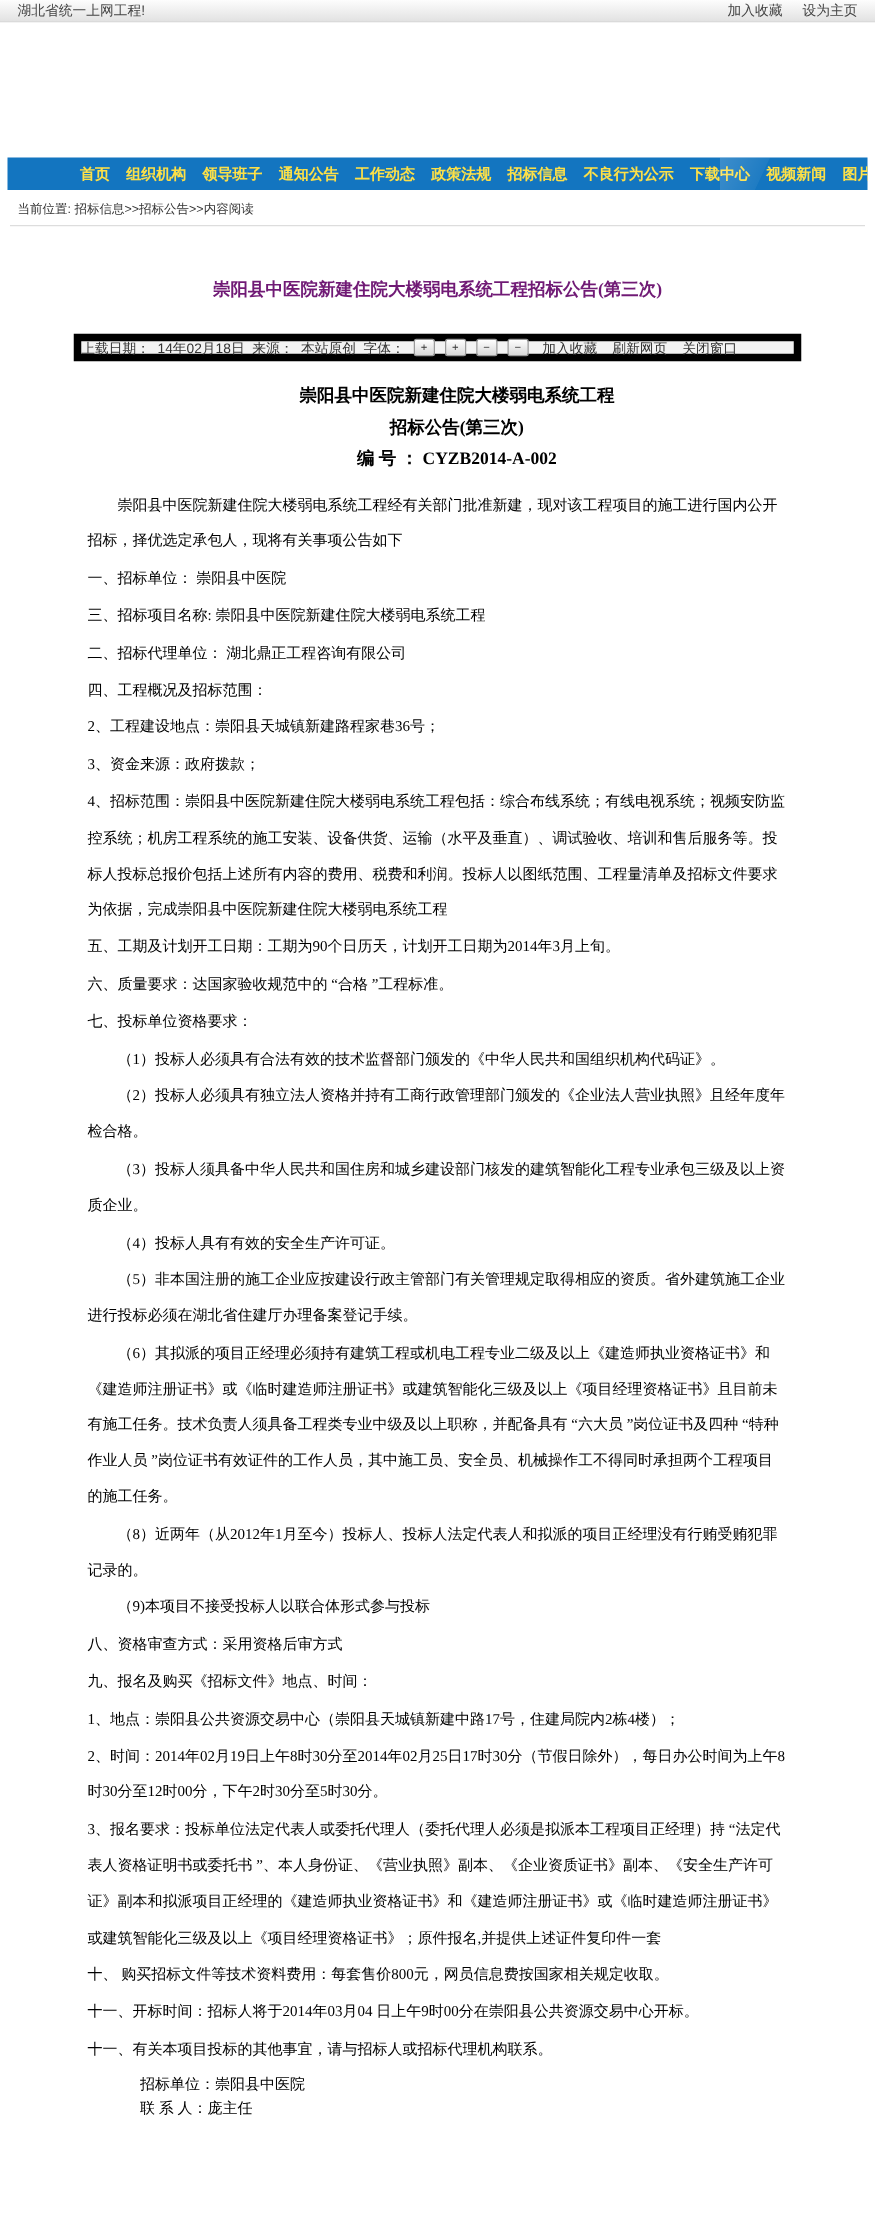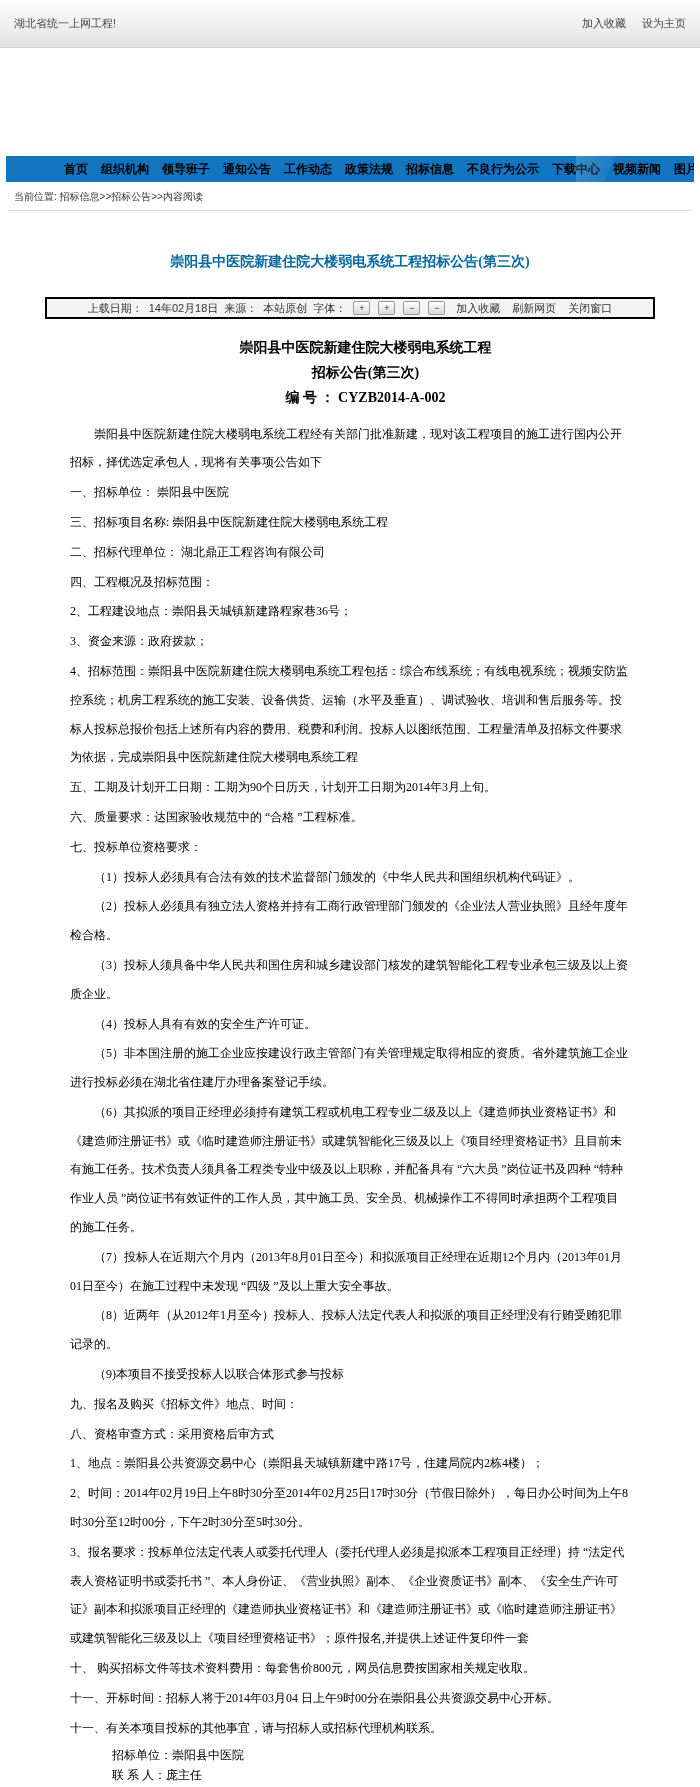--- a/index.html
+++ b/index.html
@@ -4,53 +4,53 @@
 <style>
   * { margin:0; padding:0; box-sizing:border-box; }
   html,body { background:#fff; }
   body {
     width:700px; min-height:1787px; margin:0 auto;
     font-family:"Liberation Sans","DejaVu Sans",sans-serif;
     color:#222; position:relative;
   }
   
   .topbar {
-    height:48px; display:flex; align-items:center; justify-content:space-between;
+    height:18px; display:flex; align-items:center; justify-content:space-between;
     padding:0 14px;
     background:linear-gradient(#fdfdfd,#e2e2e2);
     border-bottom:1px solid #cfcfcf;
     font-size:11px; color:#444;
   }
   .topbar .links { display:flex; gap:16px; }
   .topbar .links span { cursor:pointer; }
   
   .banner { height:108px; background:#fff; }
   
   .nav {
     height:26px; margin:0 6px; background:#1375c0; position:relative;
     display:flex; align-items:center; overflow:hidden;
   }
   .nav .deco {
     position:absolute; right:58px; top:0; width:60px; height:26px;
     background:linear-gradient(115deg, rgba(255,255,255,0.18) 0%, rgba(255,255,255,0.05) 55%, rgba(255,255,255,0) 56%);
   }
   .nav ul { list-style:none; display:flex; gap:13px; padding-left:58px; }
-  .nav li { color:#000000; font-weight:bold; font-size:12px; white-space:nowrap; cursor:pointer; }
+  .nav li { color:#fde047; font-weight:bold; font-size:12px; white-space:nowrap; cursor:pointer; }
   
   .crumbrow { padding:8px 14px 6px; font-size:10px; color:#333; }
   .crumbline { border:none; border-top:1px solid #ddd; margin:0 8px; }
   
   .pagetitle {
-    margin-top:42px; text-align:center; font-size:14px; font-weight:bold; color:#0369a1;
+    margin-top:42px; text-align:center; font-size:14px; font-weight:bold; color:#701a75;
     font-family:"Liberation Serif","DejaVu Serif",serif;
   }
   
   .infobar {
-    margin:26px 45px 0; background:#f3f3f3; border:2px solid #000000;
-    height:22px; display:flex; align-items:center; justify-content:center;
+    margin:26px 59px 0; background:#f3f3f3; border:6px solid #000000;
+    height:22px; display:flex; align-items:center; 
     font-size:11px; color:#333; gap:6px; white-space:nowrap;
   }
   .infobar .lbl { color:#333; }
   .fbtn {
     display:inline-flex; width:17px; height:14px; align-items:center; justify-content:center;
     border:1px solid #9a9a9a; border-radius:2px;
     background:linear-gradient(#fefefe,#d8d8d8);
     font-size:9px; color:#333; cursor:pointer; margin:0 1px;
   }
   .infobar a { color:#333; text-decoration:none; cursor:pointer; margin-left:4px; }
@@ -136,25 +136,24 @@
       <p>4、招标范围：崇阳县中医院新建住院大楼弱电系统工程包括：综合布线系统；有线电视系统；视频安防监控系统；机房工程系统的施工安装、设备供货、运输（水平及垂直）、调试验收、培训和售后服务等。投标人投标总报价包括上述所有内容的费用、税费和利润。投标人以图纸范围、工程量清单及招标文件要求为依据，完成崇阳县中医院新建住院大楼弱电系统工程</p>
       <p>五、工期及计划开工日期：工期为90个日历天，计划开工日期为2014年3月上旬。</p>
       <p>六、质量要求：达国家验收规范中的 “合格 ”工程标准。</p>
       <p>七、投标单位资格要求：</p>
       <p class="indent">（1）投标人必须具有合法有效的技术监督部门颁发的《中华人民共和国组织机构代码证》。</p>
       <p class="indent">（2）投标人必须具有独立法人资格并持有工商行政管理部门颁发的《企业法人营业执照》且经年度年检合格。</p>
       <p class="indent">（3）投标人须具备中华人民共和国住房和城乡建设部门核发的建筑智能化工程专业承包三级及以上资质企业。</p>
       <p class="indent">（4）投标人具有有效的安全生产许可证。</p>
       <p class="indent">（5）非本国注册的施工企业应按建设行政主管部门有关管理规定取得相应的资质。省外建筑施工企业进行投标必须在湖北省住建厅办理备案登记手续。</p>
       <p class="bold indent">（6）其拟派的项目正经理必须持有建筑工程或机电工程专业二级及以上《建造师执业资格证书》和《建造师注册证书》或《临时建造师注册证书》或建筑智能化三级及以上《项目经理资格证书》且目前未有施工任务。技术负责人须具备工程类专业中级及以上职称，并配备具有 “六大员 ”岗位证书及四种 “特种作业人员 ”岗位证书有效证件的工作人员，其中施工员、安全员、机械操作工不得同时承担两个工程项目的施工任务。</p>
-      <p class="indent">（7）投标人在近期六个月内（2013年8月01日至今）和拟派项目正经理在近期12个月内（2013年01月01日至今）在施工过程中未发现 “四级 ”及以上重大安全事故。</p>
       <p class="indent">（8）近两年（从2012年1月至今）投标人、投标人法定代表人和拟派的项目正经理没有行贿受贿犯罪记录的。</p>
       <p class="indent">（9)本项目不接受投标人以联合体形式参与投标</p>
+      <p>八、资格审查方式：采用资格后审方式</p>
       <p>九、报名及购买《招标文件》地点、时间：</p>
-      <p>八、资格审查方式：采用资格后审方式</p>
       <p>1、地点：崇阳县公共资源交易中心（崇阳县天城镇新建中路17号，住建局院内2栋4楼）；</p>
       <p>2、时间：2014年02月19日上午8时30分至2014年02月25日17时30分（节假日除外），每日办公时间为上午8时30分至12时00分，下午2时30分至5时30分。</p>
       <p class="bold">3、报名要求：投标单位法定代表人或委托代理人（委托代理人必须是拟派本工程项目正经理）持 “法定代表人资格证明书或委托书 ”、本人身份证、《营业执照》副本、《企业资质证书》副本、《安全生产许可证》副本和拟派项目正经理的《建造师执业资格证书》和《建造师注册证书》或《临时建造师注册证书》或建筑智能化三级及以上《项目经理资格证书》；原件报名,并提供上述证件复印件一套</p>
       <p>十、 购买招标文件等技术资料费用：每套售价800元，网员信息费按国家相关规定收取。</p>
       <p>十一、开标时间：招标人将于2014年03月04 日上午9时00分在崇阳县公共资源交易中心开标。</p>
       <p>十一、有关本项目投标的其他事宜，请与招标人或招标代理机构联系。</p>
     </div>
 
   <div class="contact">
       <div>招标单位：崇阳县中医院</div>

